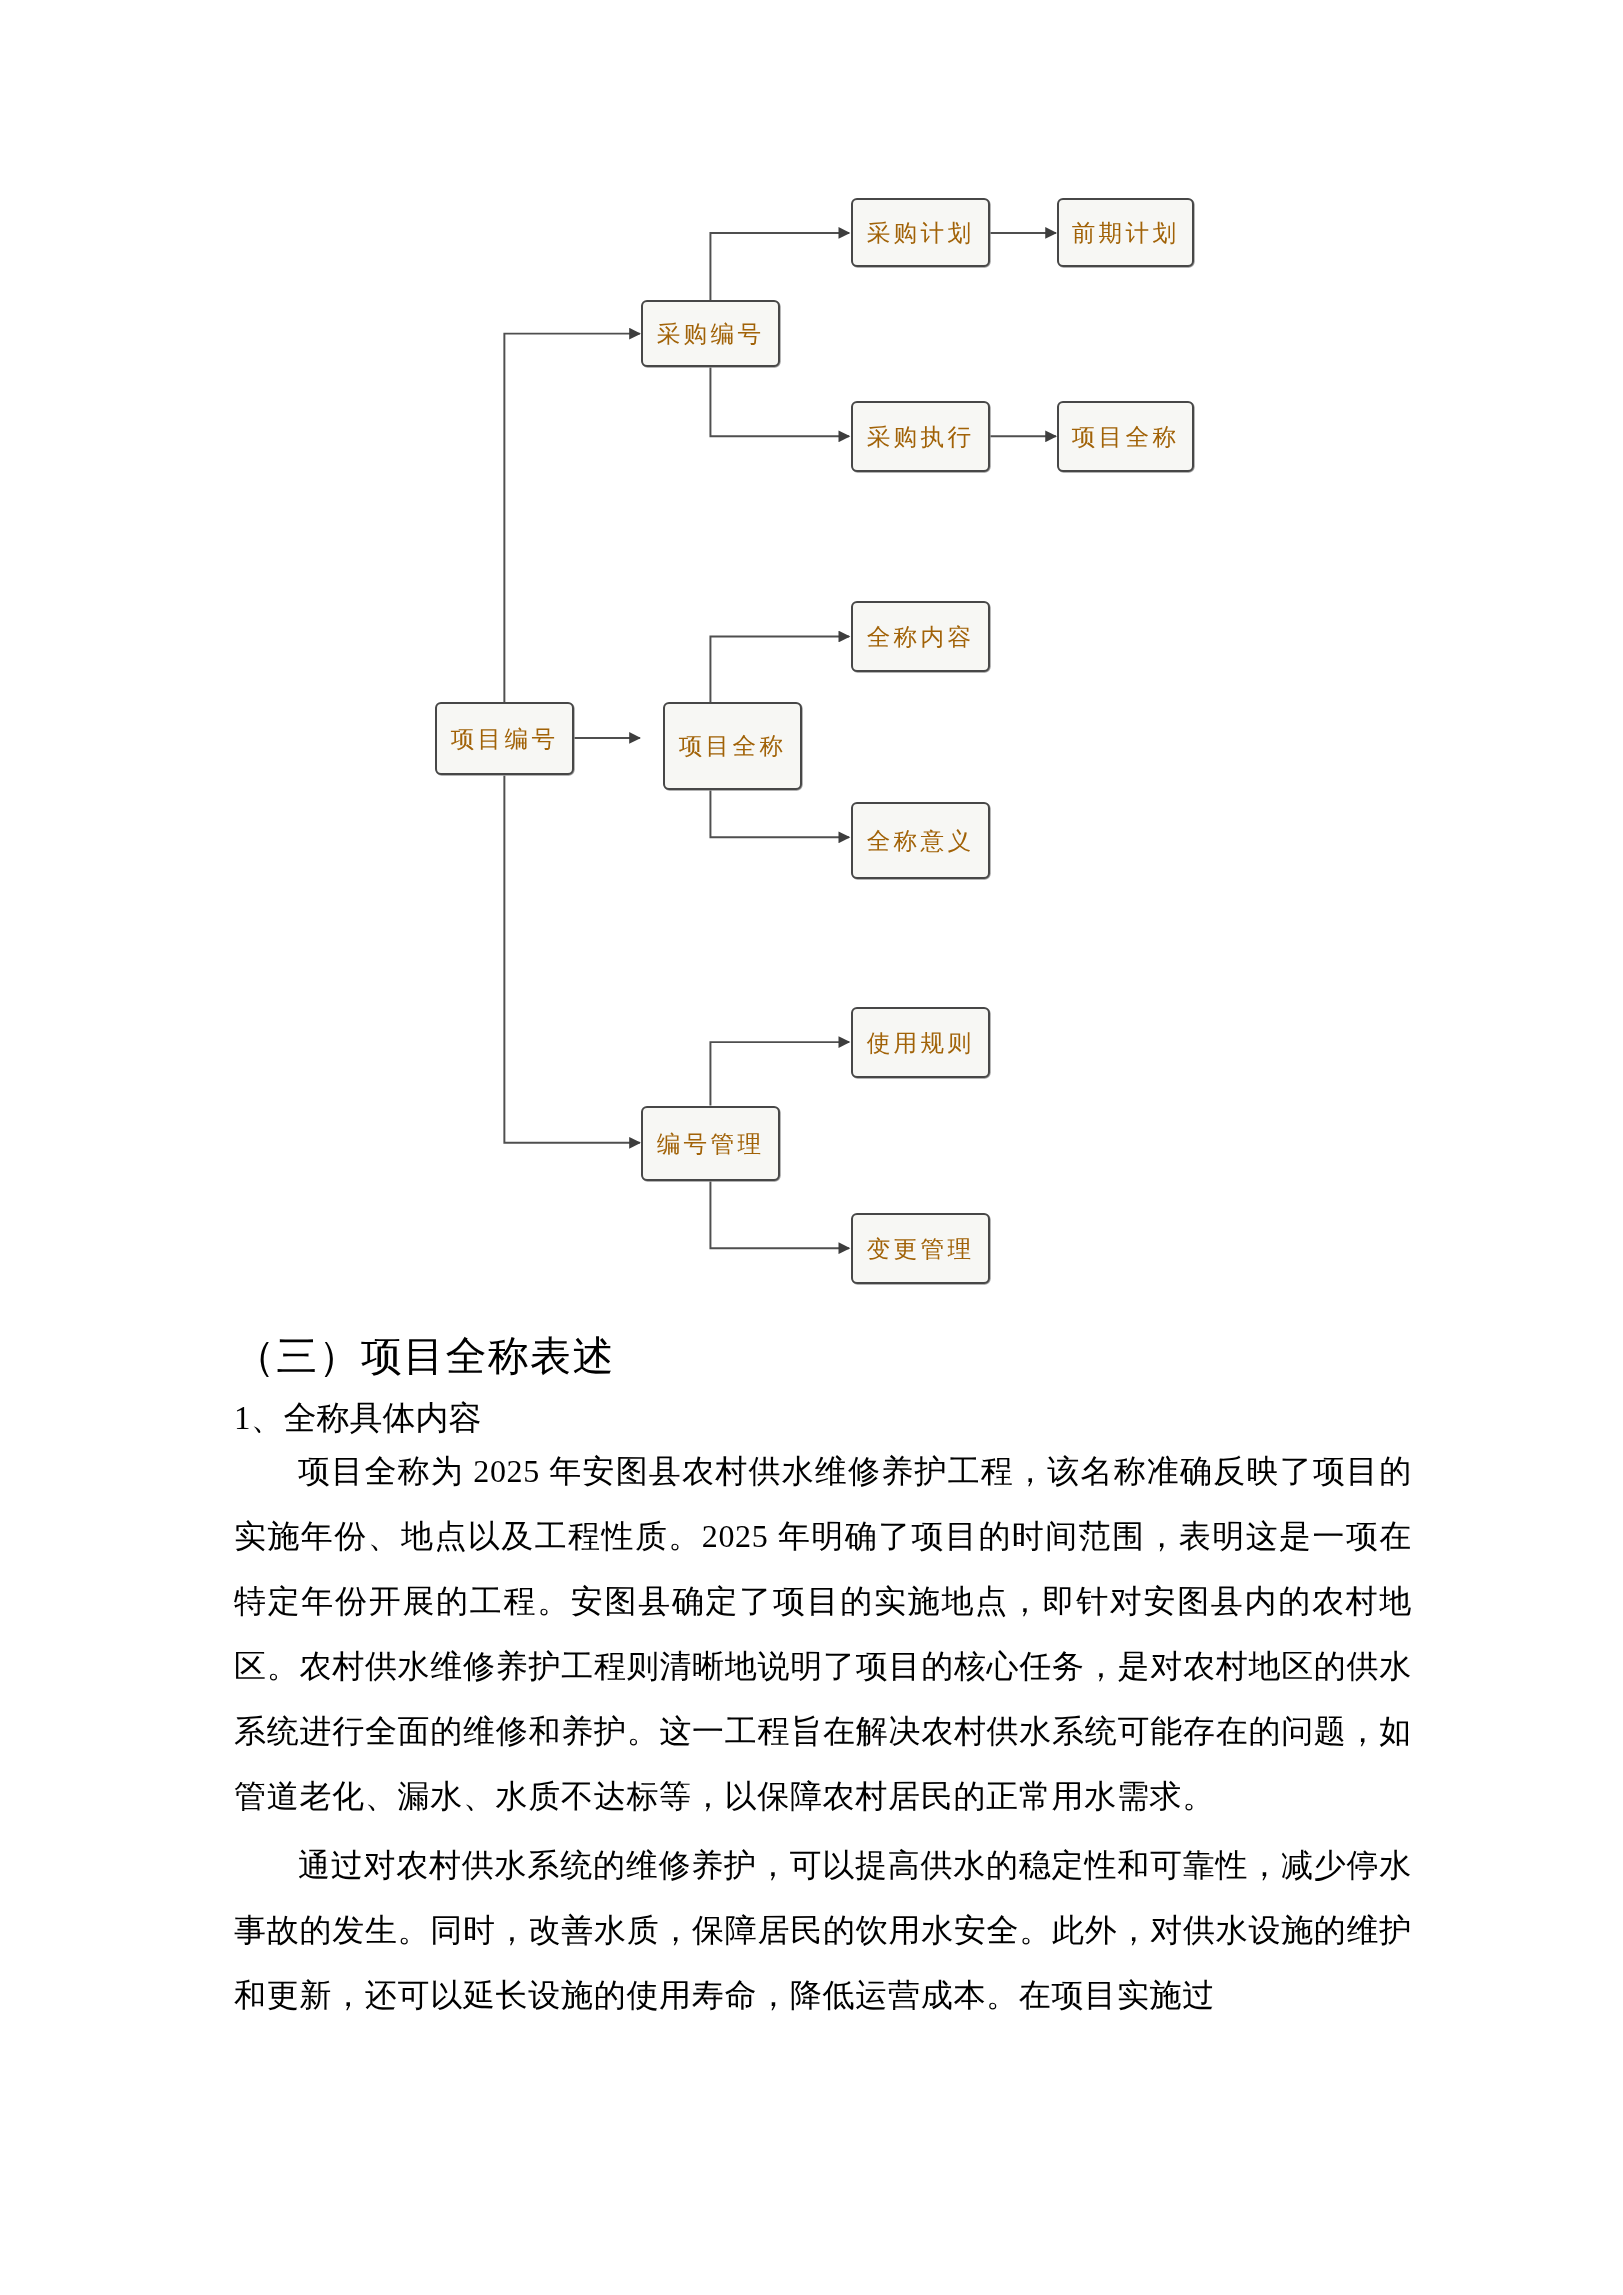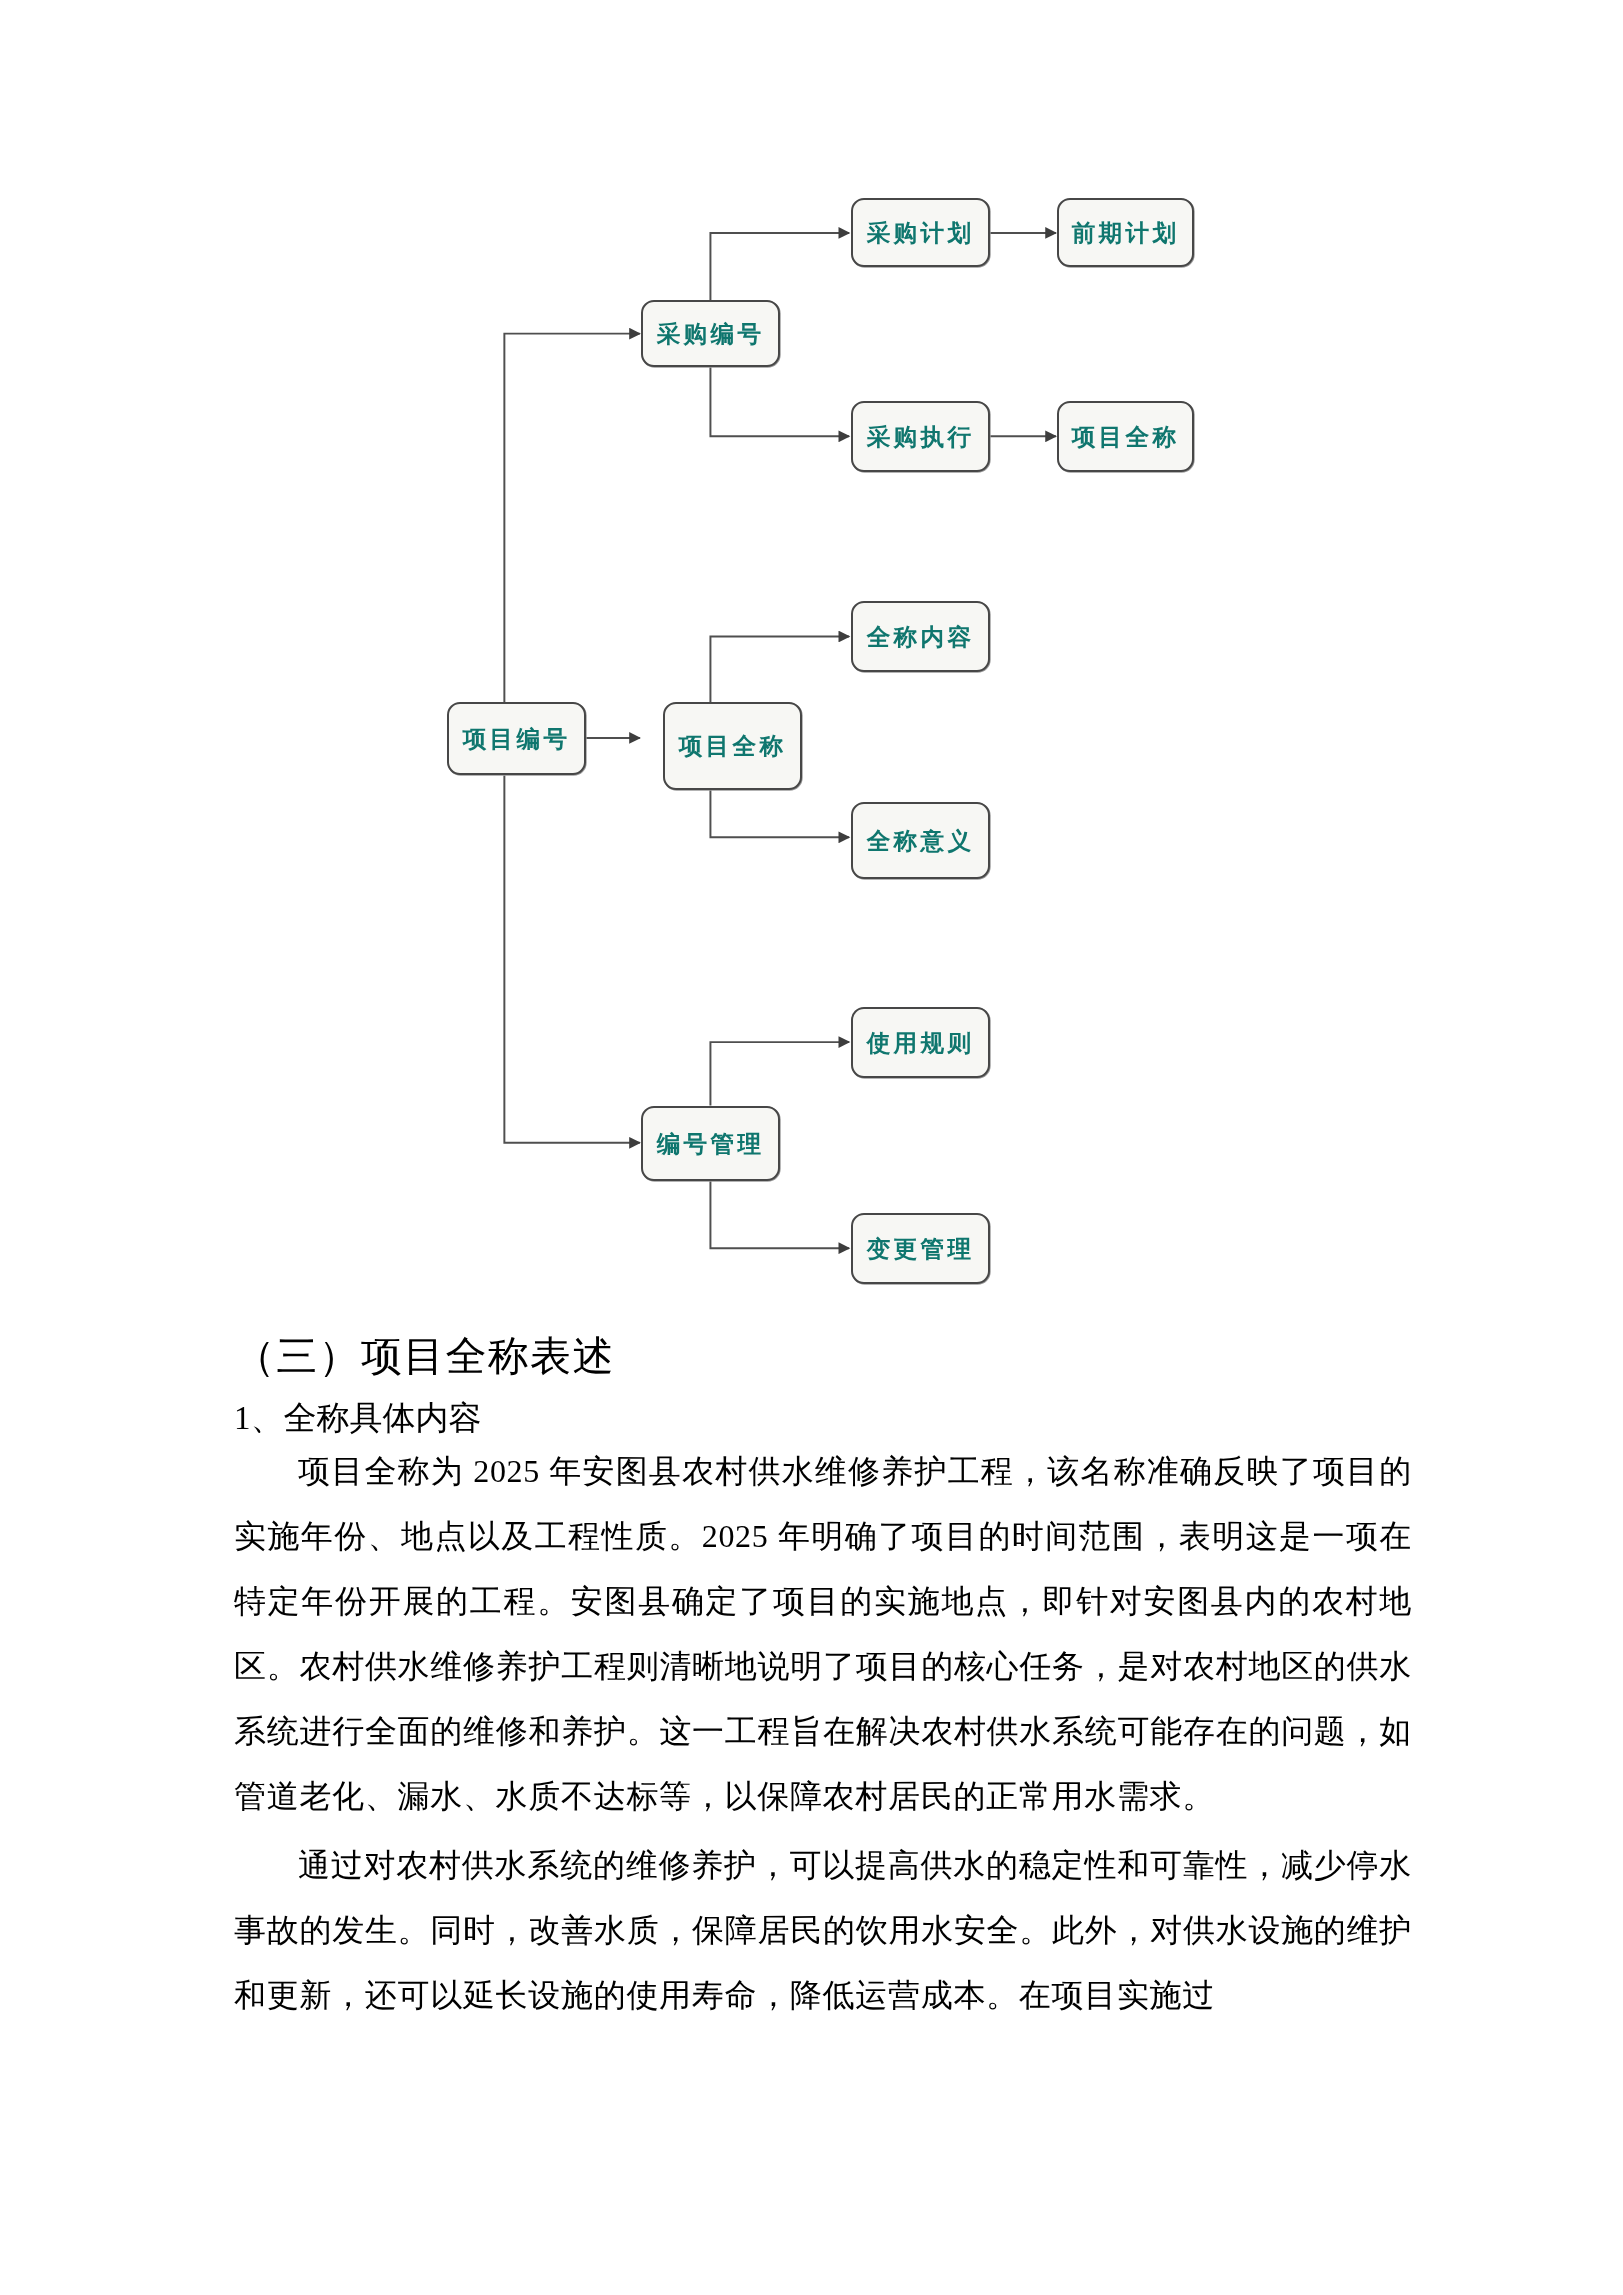--- a/index.html
+++ b/index.html
@@ -15,28 +15,28 @@
 
   
   .diagram { position: absolute; left: 0; top: 0; width: 1623px; height: 1328px; }
   .connectors { position: absolute; left: 0; top: 0; width: 1623px; height: 1328px; }
   .connectors path.edge { fill: none; stroke: #4f4f4f; stroke-width: 3; }
   .node {
     position: absolute;
     box-sizing: border-box;
     background: #f7f7f4;
     border: 2.6px solid #474747;
-    border-radius: 13px;
+    border-radius: 6px;
     display: flex;
     align-items: center;
     justify-content: center;
     font-size: 23.6px;
-    font-weight: bold;
+    font-weight: normal;
     letter-spacing: 3.3px;
-    color: #0f766e;
+    color: #a16207;
     box-shadow: 0.7px 0.7px 0 #9a9a9a;
   }
   .node span { white-space: nowrap; }
 
   
   .text-area {
     position: absolute;
     left: 234px;
     top: 1328px;
     width: 1178px;
@@ -101,21 +101,21 @@
     </div>
     <div class="node" style="left:851px; top:401px; width:139px; height:71px;">
       <span>采购执行</span>
     </div>
     <div class="node" style="left:1057px; top:401px; width:137px; height:71px;">
       <span>项目全称</span>
     </div>
     <div class="node" style="left:851px; top:601px; width:139px; height:71px;">
       <span>全称内容</span>
     </div>
-    <div class="node" style="left:447px; top:702px; width:139px; height:73px;">
+    <div class="node" style="left:435px; top:702px; width:139px; height:73px;">
       <span>项目编号</span>
     </div>
     <div class="node" style="left:663px; top:702px; width:139px; height:88px;">
       <span>项目全称</span>
     </div>
     <div class="node" style="left:851px; top:802px; width:139px; height:77px;">
       <span>全称意义</span>
     </div>
     <div class="node" style="left:851px; top:1007px; width:139px; height:71px;">
       <span>使用规则</span>

